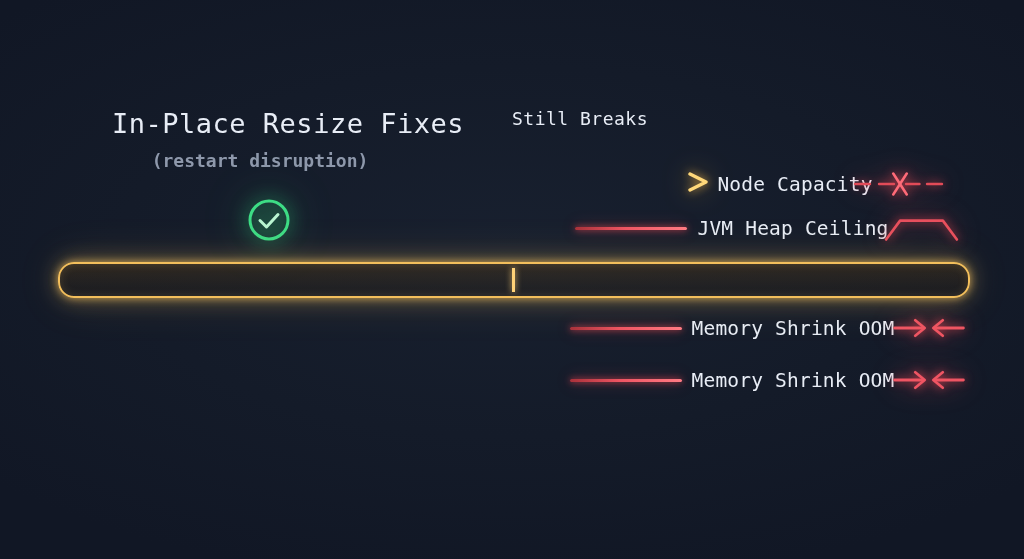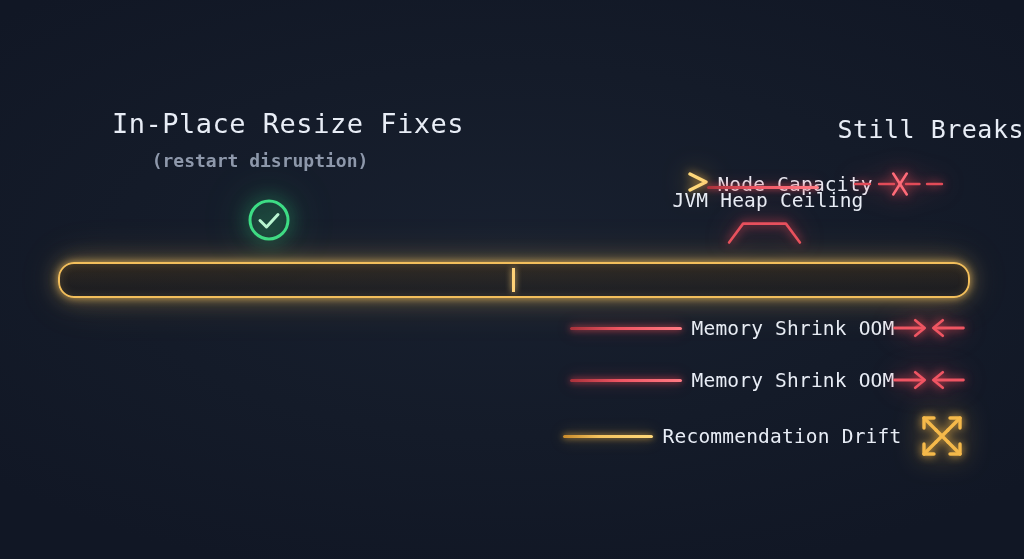--- a/index.html
+++ b/index.html
@@ -46,25 +46,25 @@
     top: 196px;
     width: 48px;
     height: 48px;
     filter: drop-shadow(0 0 9px rgba(52, 211, 122, .85)) drop-shadow(0 0 22px rgba(52, 211, 122, .40));
   }
 
   
   #right-title {
     position: absolute;
     left: 512px;
-    top: 115px;
-    width: 512px;
-    text-align: right;
+    top: 108px;
+    width: 512px;
+    text-align: left;
     color: #e8edf6;
-    font-size: 25px;
+    font-size: 18px;
     letter-spacing: 0.5px;
     white-space: nowrap;
   }
 
   .break-row {
     position: absolute;
     left: 512px;
     width: 512px;
     height: 40px;
     display: flex;
@@ -178,21 +178,21 @@
           <line x1="100" y1="17" x2="120" y2="17"></line>
         </g>
         <g stroke="#ff6b78" stroke-width="3.4" stroke-linecap="round">
           <line x1="55" y1="3" x2="73" y2="31"></line>
           <line x1="73" y1="3" x2="55" y2="31"></line>
         </g>
       </svg>
     </span>
   </div>
 
-  <div class="break-row" style="top:198px;flex-direction:column;">
+  <div class="break-row" style="top:208px;">
     <span class="row-line red"></span>
     <span class="row-label">JVM Heap Ceiling</span>
     <span class="row-glyph glow-red">
       <svg width="96" height="34" viewBox="0 0 96 34" aria-hidden="true" style="margin-left:-17px;">
         <path d="M5 31 L22 8 L74 8 L91 31" fill="none" stroke="#e8505e" stroke-width="3.2" stroke-linecap="round" stroke-linejoin="round"></path>
       </svg>
     </span>
   </div>
 
   <div class="break-row" style="top:308px;">
@@ -218,38 +218,18 @@
         <g stroke="#ef5563" stroke-width="3.2" stroke-linecap="round" stroke-linejoin="round" fill="none">
           <line x1="3" y1="15" x2="36" y2="15"></line>
           <path d="M27 6 L38 15 L27 24"></path>
           <line x1="50" y1="15" x2="83" y2="15"></line>
           <path d="M59 6 L48 15 L59 24"></path>
         </g>
       </svg>
     </span>
   </div>
 
-  <div class="break-row" style="top:416px;">
-    <span class="row-line amber" style="width:90px;"></span>
-    <span class="row-label">Recommendation Drift</span>
-    <span class="row-glyph glow-amber">
-      <svg width="46" height="46" viewBox="0 0 46 46" aria-hidden="true">
-        <g stroke="#f5b94a" stroke-width="3.4" stroke-linecap="round" stroke-linejoin="round" fill="none">
-          <line x1="17" y1="17" x2="29" y2="29"></line>
-          <line x1="29" y1="17" x2="17" y2="29"></line>
-          <path d="M5 5 L5 15 M5 5 L15 5"></path>
-          <line x1="5" y1="5" x2="17" y2="17"></line>
-          <path d="M41 5 L31 5 M41 5 L41 15"></path>
-          <line x1="41" y1="5" x2="29" y2="17"></line>
-          <path d="M5 41 L15 41 M5 41 L5 31"></path>
-          <line x1="5" y1="41" x2="17" y2="29"></line>
-          <path d="M41 41 L41 31 M41 41 L31 41"></path>
-          <line x1="41" y1="41" x2="29" y2="29"></line>
-        </g>
-      </svg>
-    </span>
-  </div>
 
   <div id="capacity-bar">
     <div id="capacity-divider"></div>
   </div>
 
 </div>
 
 </body></html>

